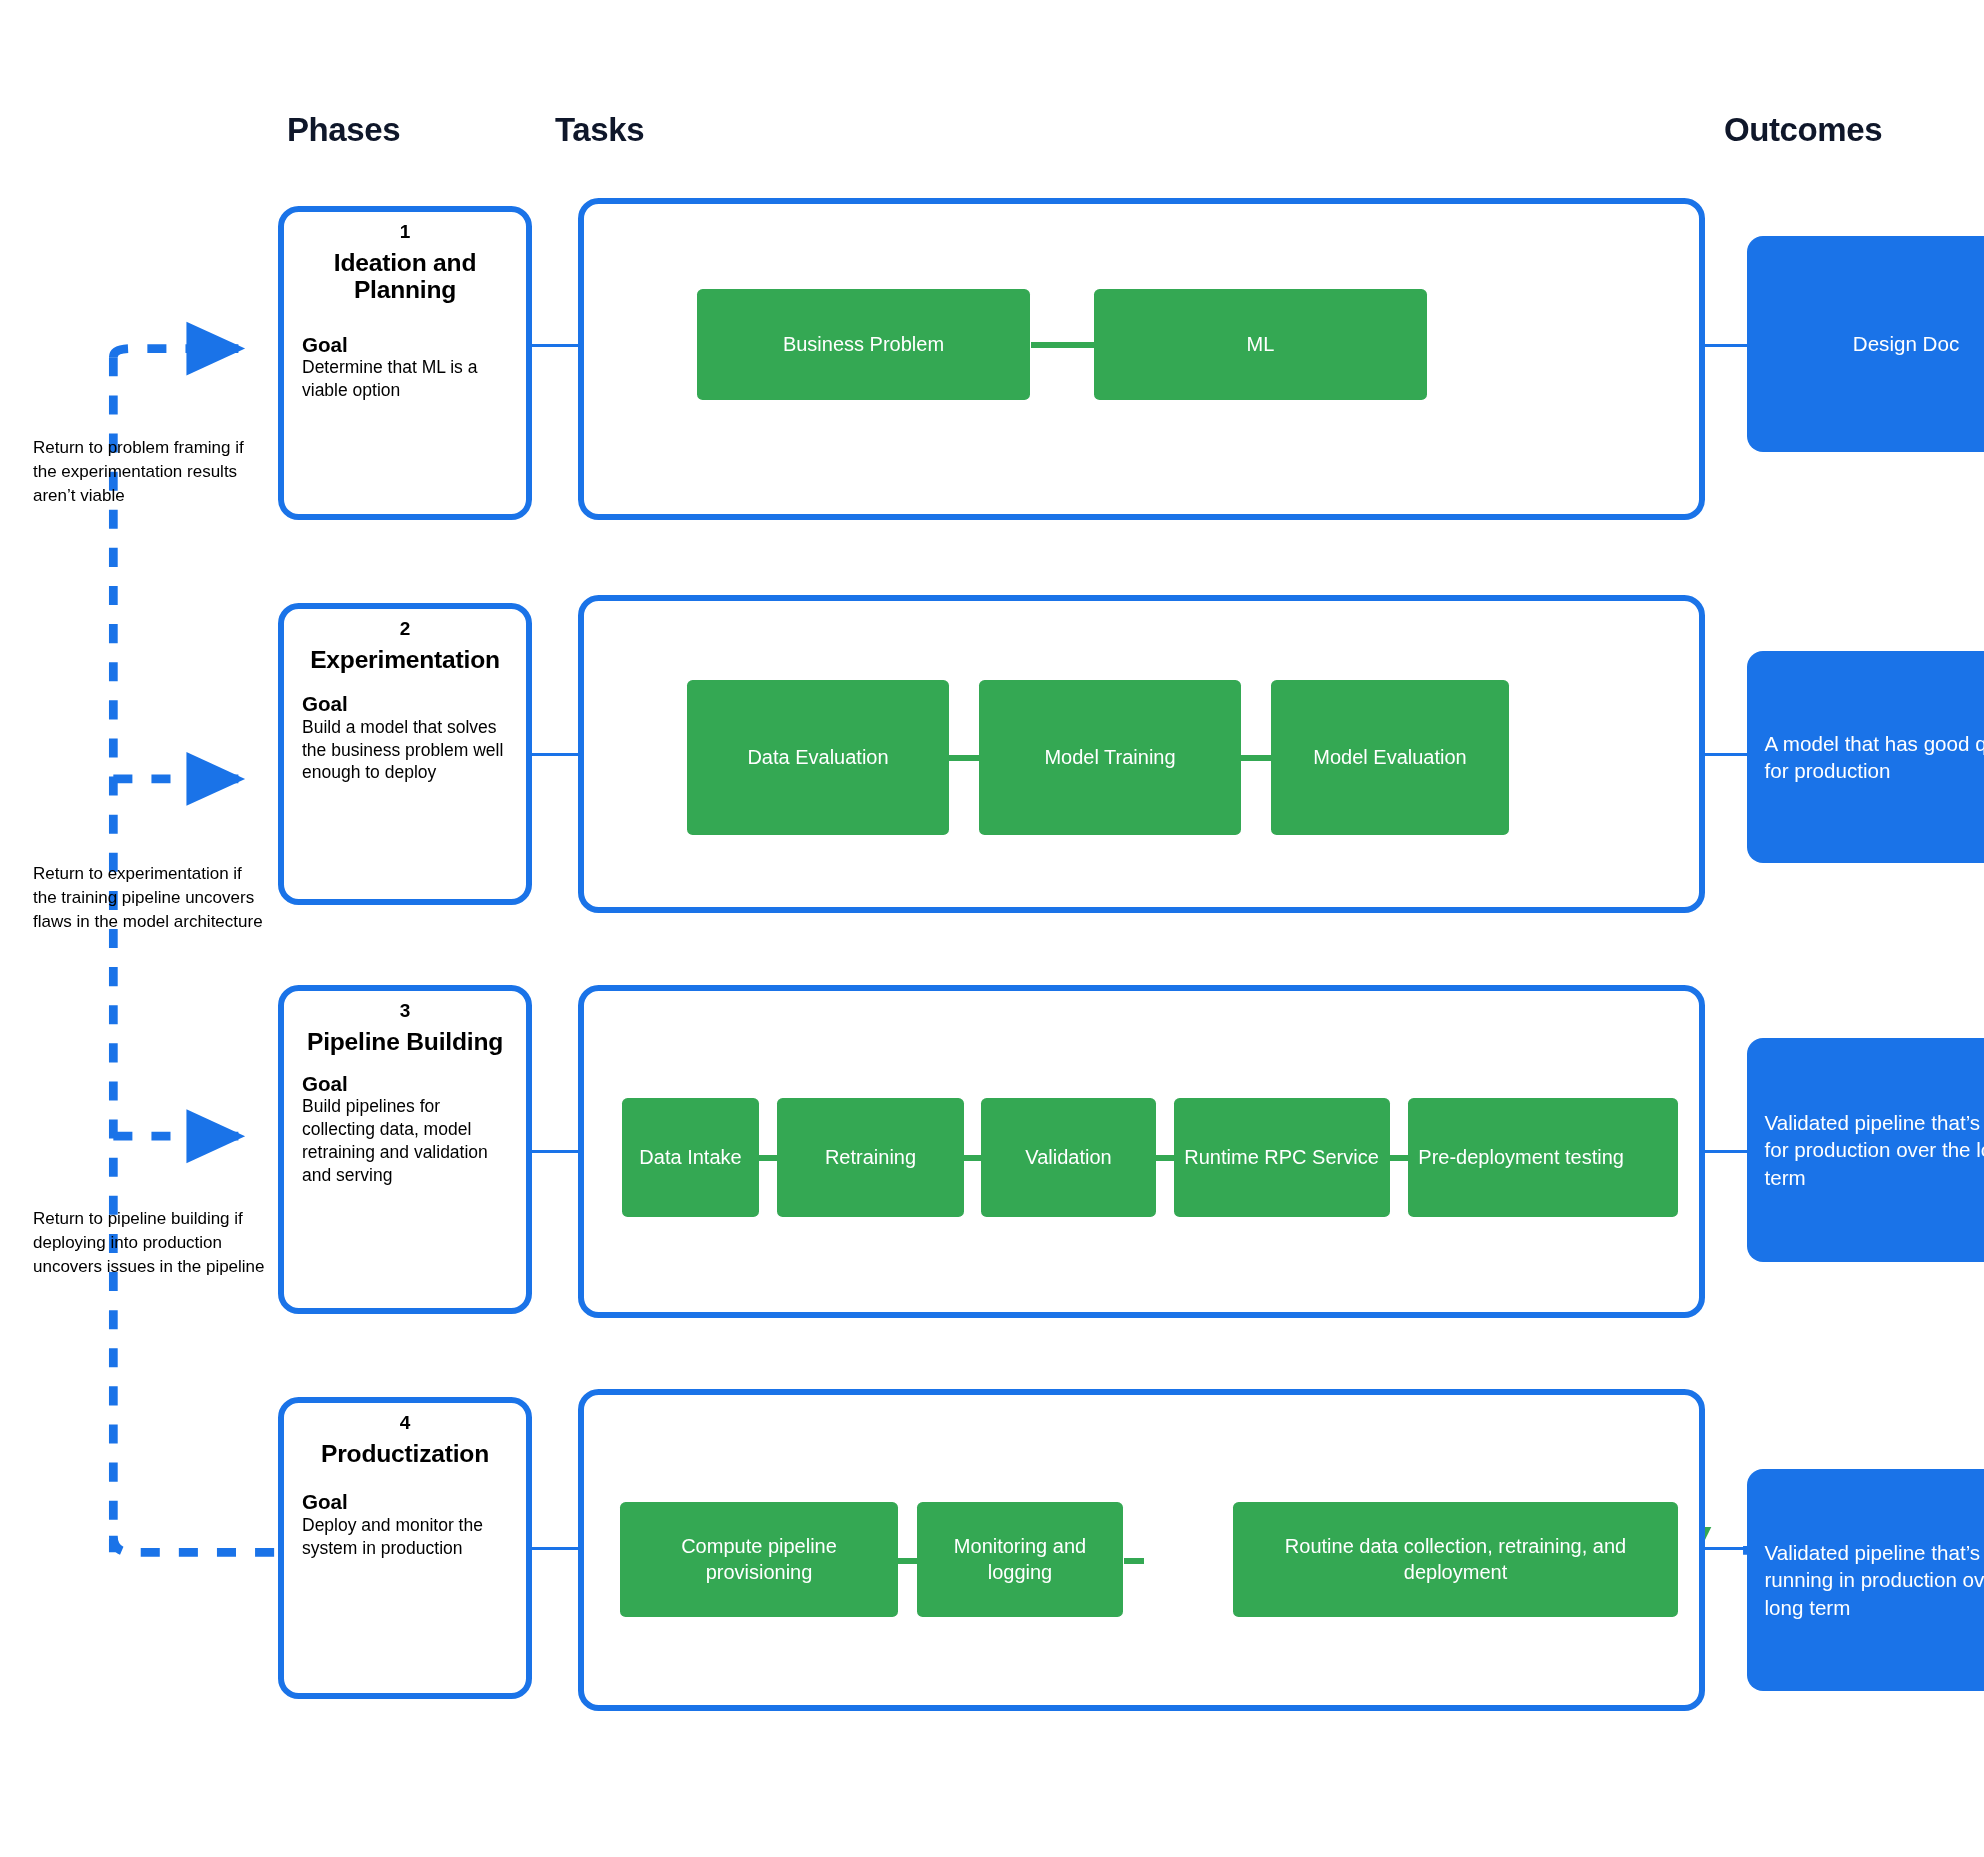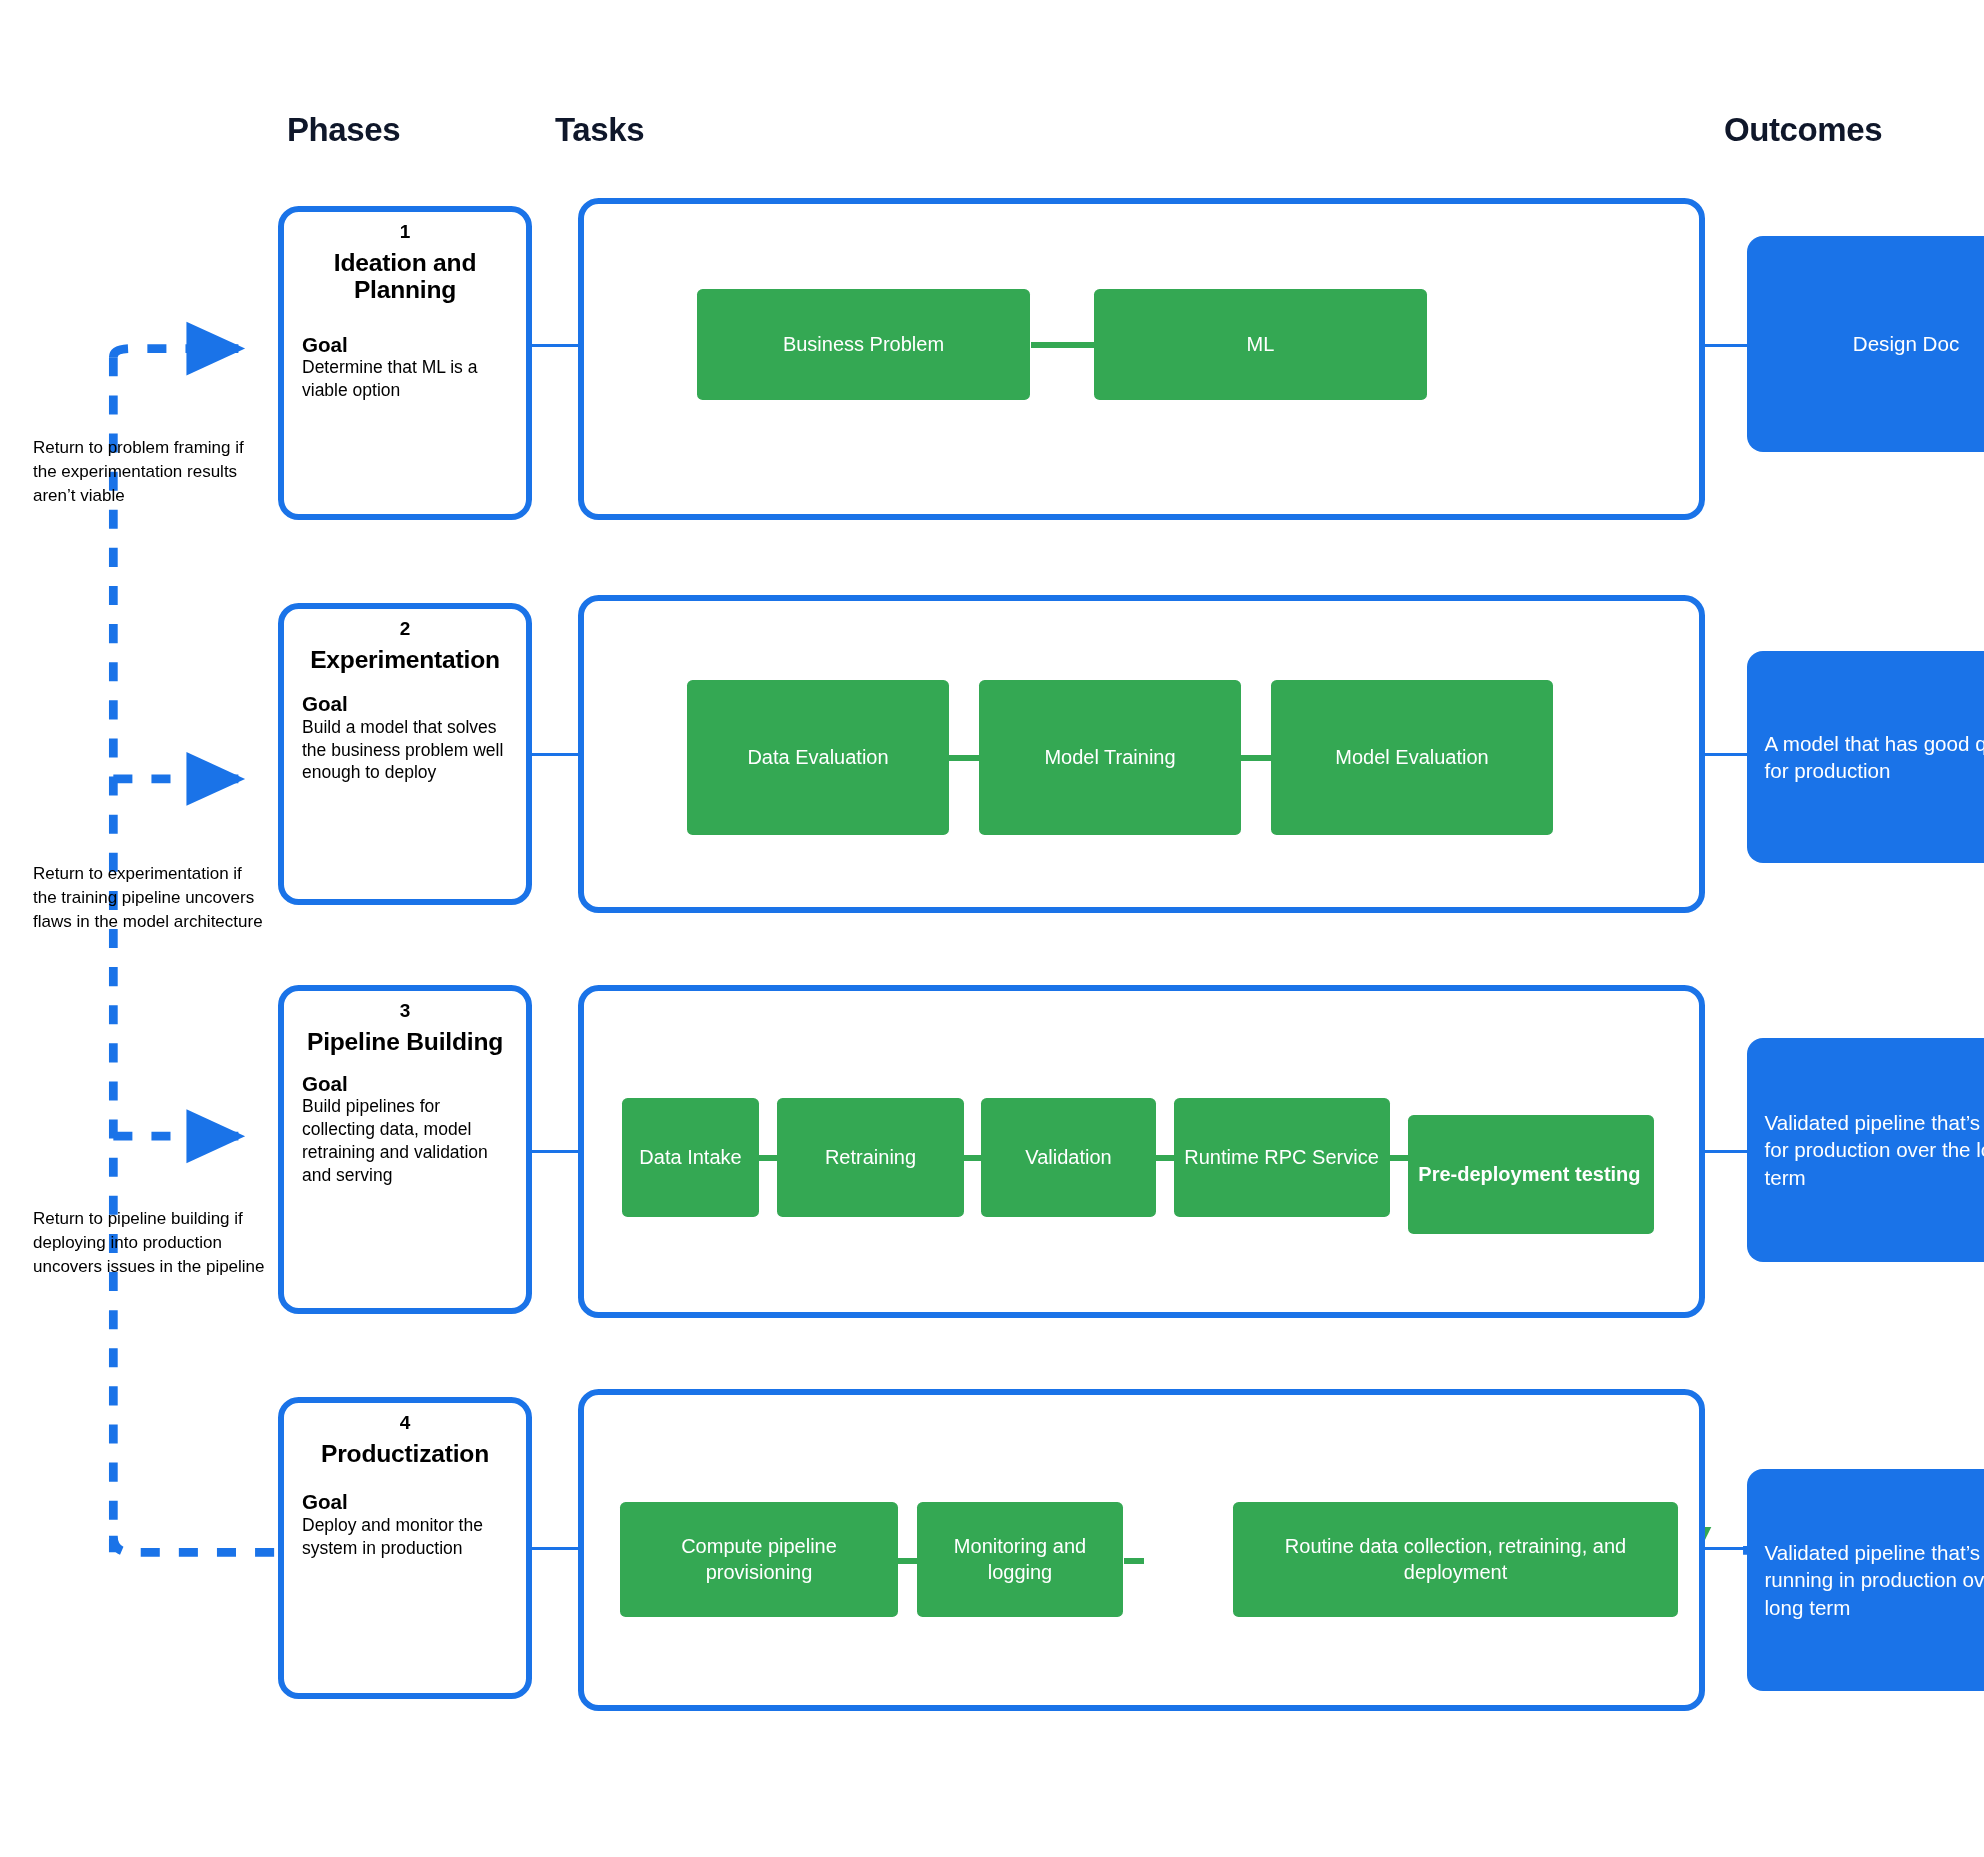--- a/index.html
+++ b/index.html
@@ -120,21 +120,21 @@
   <div class="goal-label">Goal</div>
   <div class="goal-text">Build a model that solves the business problem well enough to deploy</div>
 </div>
 <div class="stub" style="left:532px;top:753px;width:46px;"></div>
 
 <div class="abs tasks-panel" style="left:578px;top:595px;width:1127px;height:318px;">
   <div class="task-box ctr" style="left:103px;top:79px;width:262px;height:155px;">Data Evaluation</div>
   <div class="green-link" style="left:365px;top:154px;width:30px;"></div>
   <div class="task-box ctr" style="left:395px;top:79px;width:262px;height:155px;">Model Training</div>
   <div class="green-link" style="left:657px;top:154px;width:30px;"></div>
-  <div class="task-box ctr" style="left:687px;top:79px;width:282px;height:155px;">Model Evaluation</div>
+  <div class="task-box ctr" style="left:687px;top:79px;width:238px;height:155px;">Model Evaluation</div>
 </div>
 
 <div class="stub" style="left:1705px;top:753px;width:46px;"></div>
 <div class="outcome" style="left:1747px;top:651px;width:318px;height:212px;">A model that has good quality for production</div>
 
 <div class="abs phase-card" style="left:278px;top:985px;width:254px;height:329px;">
   <div class="phase-num">3</div>
   <div class="phase-title">Pipeline Building</div>
   <div style="height:17.5px;"></div>
   <div class="goal-label">Goal</div>
@@ -144,21 +144,21 @@
 
 <div class="abs tasks-panel" style="left:578px;top:985px;width:1127px;height:333px;">
   <div class="task-box ctr" style="left:38px;top:107px;width:137px;height:119px;">Data Intake</div>
   <div class="green-link" style="left:175px;top:164px;width:18px;"></div>
   <div class="task-box ctr" style="left:193px;top:107px;width:187px;height:119px;">Retraining</div>
   <div class="green-link" style="left:379px;top:164px;width:18px;"></div>
   <div class="task-box ctr" style="left:397px;top:107px;width:175px;height:119px;">Validation</div>
   <div class="green-link" style="left:572px;top:164px;width:18px;"></div>
   <div class="task-box" style="left:590px;top:107px;width:216px;height:119px;">Runtime RPC Service</div>
   <div class="green-link" style="left:806px;top:164px;width:18px;"></div>
-  <div class="task-box" style="left:824px;top:124px;width:246px;height:119px;font-weight:bold;">Pre-deployment testing</div>
+  <div class="task-box" style="left:824px;top:107px;width:270px;height:119px;">Pre-deployment testing</div>
 </div>
 
 <div class="stub" style="left:1705px;top:1150px;width:46px;"></div>
 <div class="outcome" style="left:1747px;top:1038px;width:318px;height:224px;">Validated pipeline that’s ready for production over the long term</div>
 
 <div class="abs phase-card" style="left:278px;top:1397px;width:254px;height:302px;">
   <div class="phase-num">4</div>
   <div class="phase-title">Productization</div>
   <div style="height:24px;"></div>
   <div class="goal-label">Goal</div>

